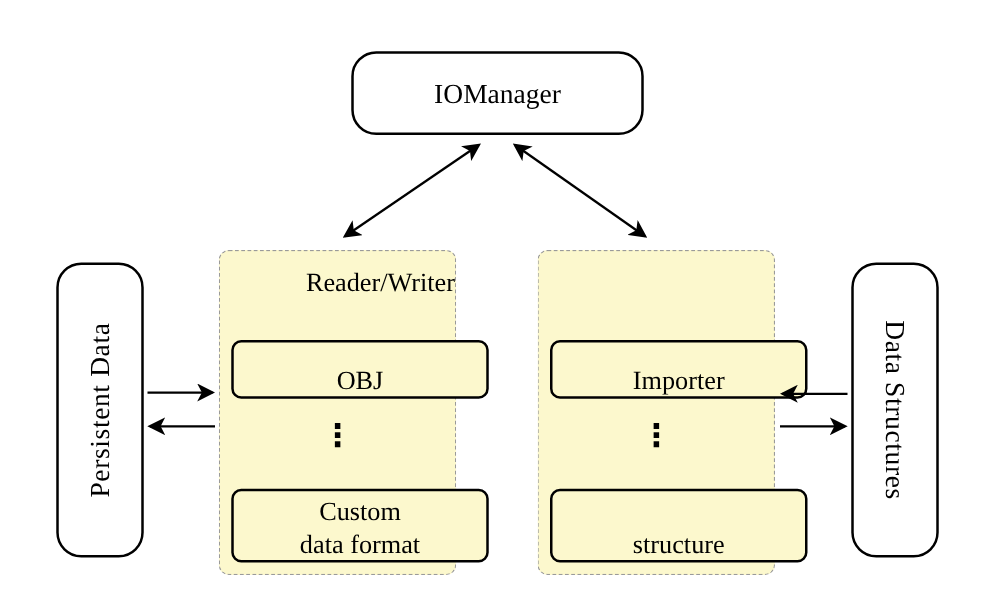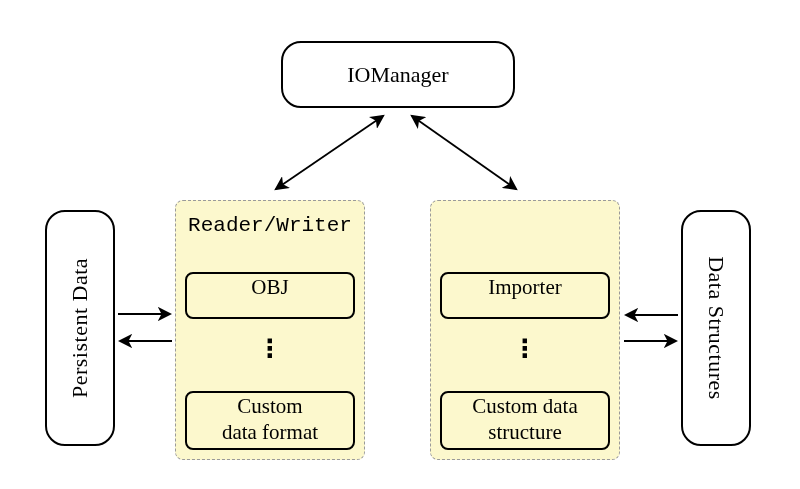--- a/index.html
+++ b/index.html
@@ -24,26 +24,26 @@
   .side-left .vtext{transform:rotate(-90deg);}
   .side-right{left:681px;top:210px;width:70px;height:236px;}
   .side-right .vtext{transform:rotate(90deg);}
   .panel{
     position:absolute;box-sizing:border-box;top:200px;width:190px;height:260px;
     background:var(--panel-fill);border:1.6px dashed var(--panel-border);border-radius:8px;
   }
   .panel-left{left:175px;}
   .panel-right{left:430px;}
   .panel-title{
-    position:absolute;top:13px;left:0;width:100%;text-align:center;font-size:21px;font-family:Liberation Mono, monospace;
+    position:absolute;top:13px;left:0;width:100%;text-align:right;font-size:21px;
   }
   .innerbox{
-    position:absolute;box-sizing:border-box;left:9px;width:170px;
+    position:absolute;box-sizing:border-box;left:9px;width:206px;
     border:2.5px solid var(--line);border-radius:8px;background:var(--panel-fill);
-    display:flex;flex-direction:column;align-items:center;justify-content:flex-start;
+    display:flex;flex-direction:column;align-items:center;justify-content:flex-end;
     font-size:21px;line-height:26px;text-align:center;
   }
   .innerbox.top{top:71px;height:47px;}
   .innerbox.bottom{top:190px;height:59px;}
   .dots{
     position:absolute;top:122px;left:0;width:100%;height:50px;
     display:flex;align-items:center;justify-content:center;
     font-family:"DejaVu Sans",sans-serif;font-size:25px;font-weight:bold;
   }
   svg.arrows{position:absolute;left:0;top:0;width:800px;height:489px;pointer-events:none;}
@@ -77,21 +77,20 @@
       <span>data format</span>
     </div>
   </div>
 
   <div class="panel panel-right">
     <div class="innerbox top">
       <span>Importer</span>
     </div>
     <div class="dots">⋮</div>
     <div class="innerbox bottom">
-      <span>Custom data</span>
       <span>structure</span>
     </div>
   </div>
 
   <svg class="arrows" viewBox="0 0 800 489">
     <defs>
       <marker id="ah" viewBox="0 0 10 10" refX="8.5" refY="5" markerWidth="8" markerHeight="8" orient="auto-start-reverse">
         <path d="M0,0 L10,5 L0,10 L2.6,5 Z" fill="#000"></path>
       </marker>
     </defs>

